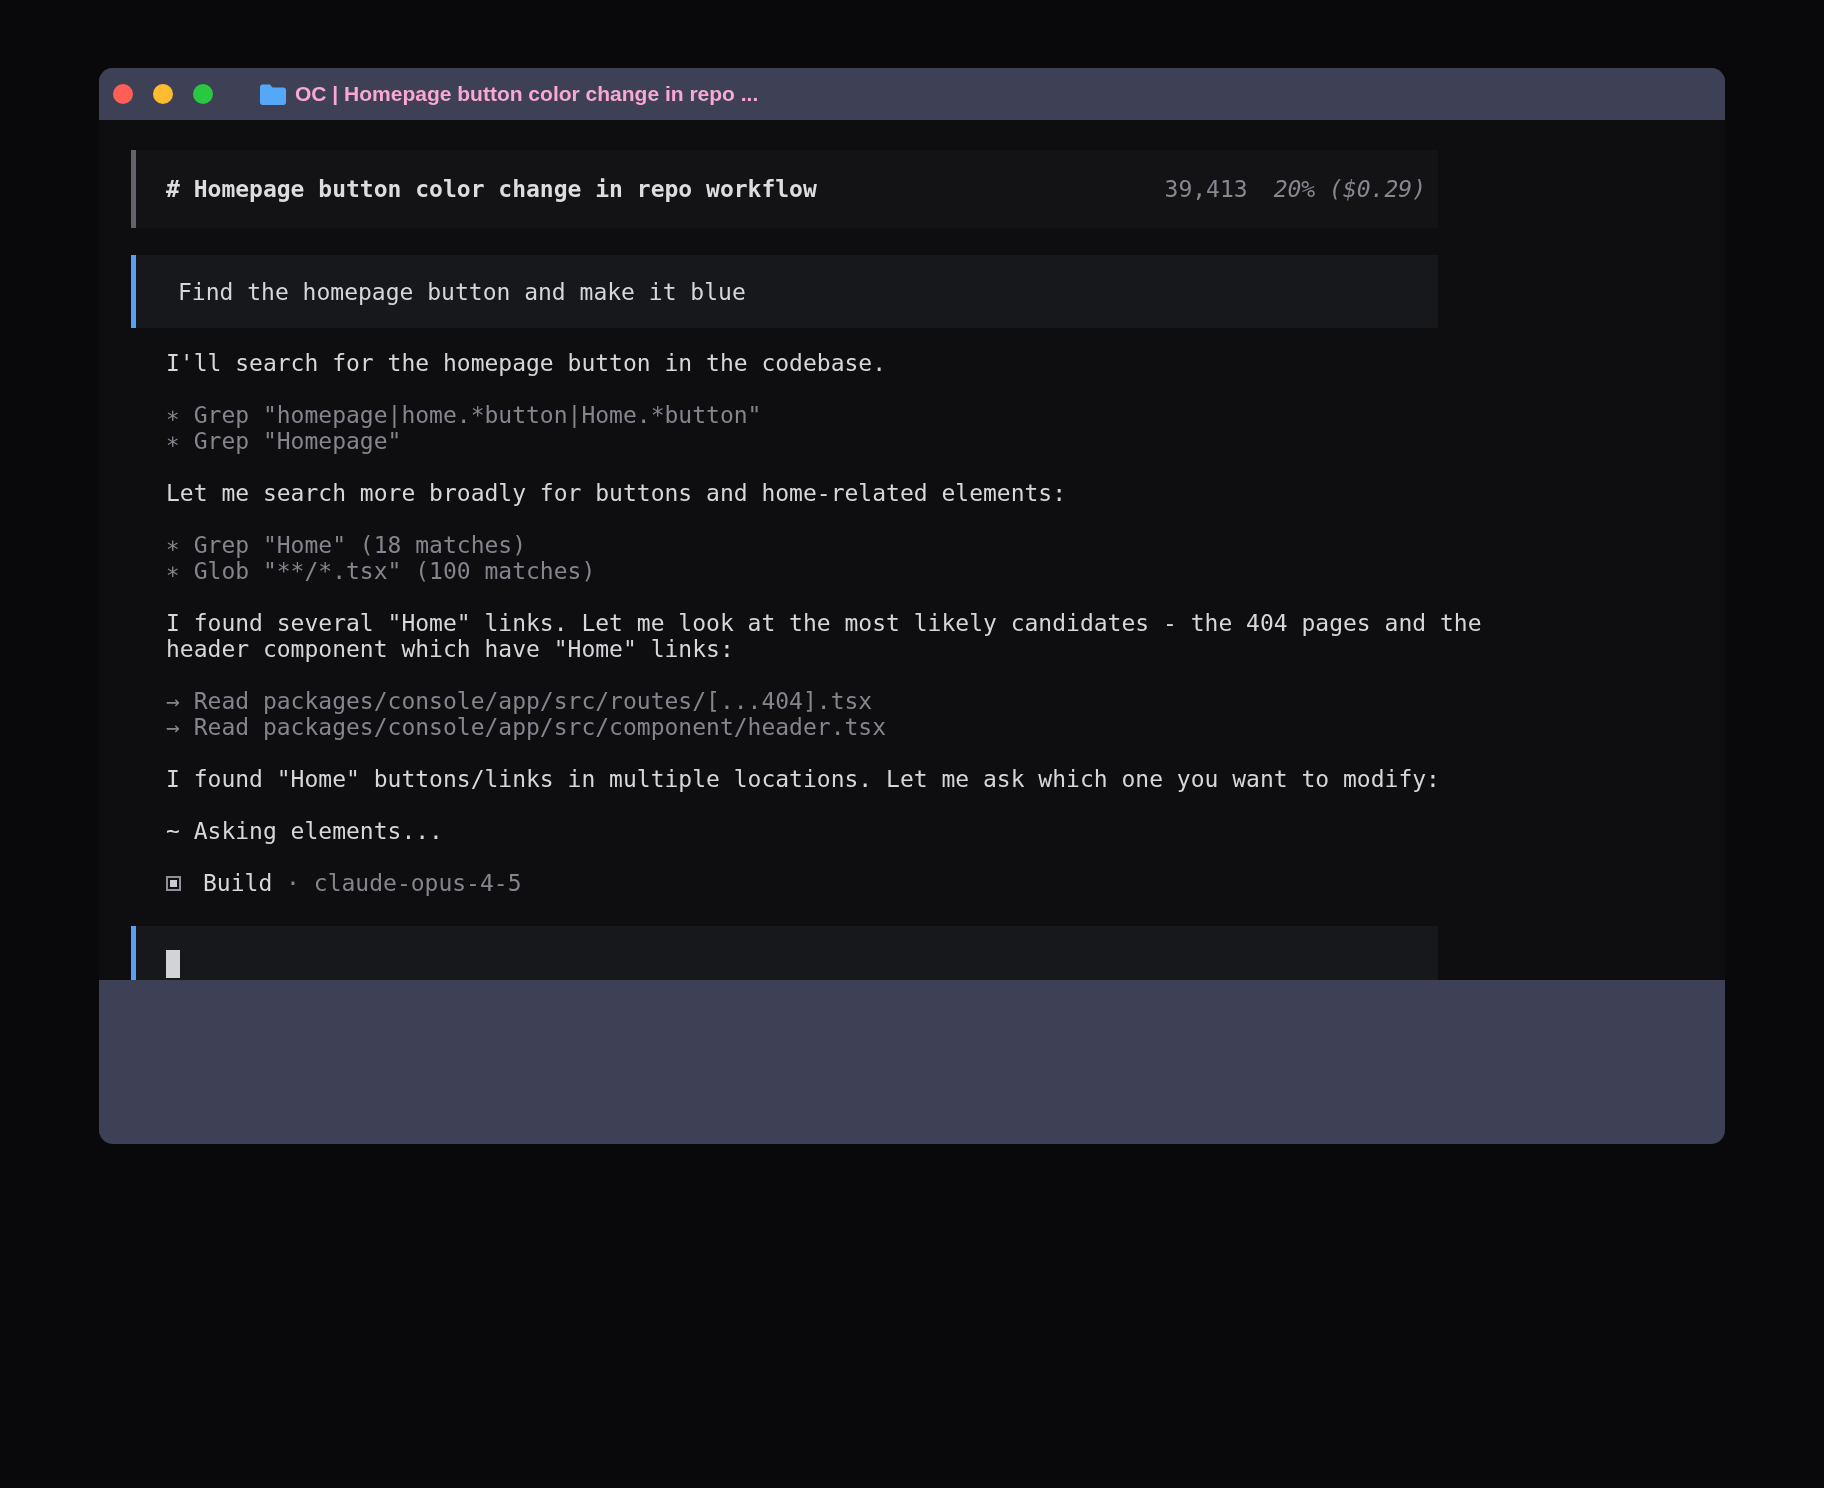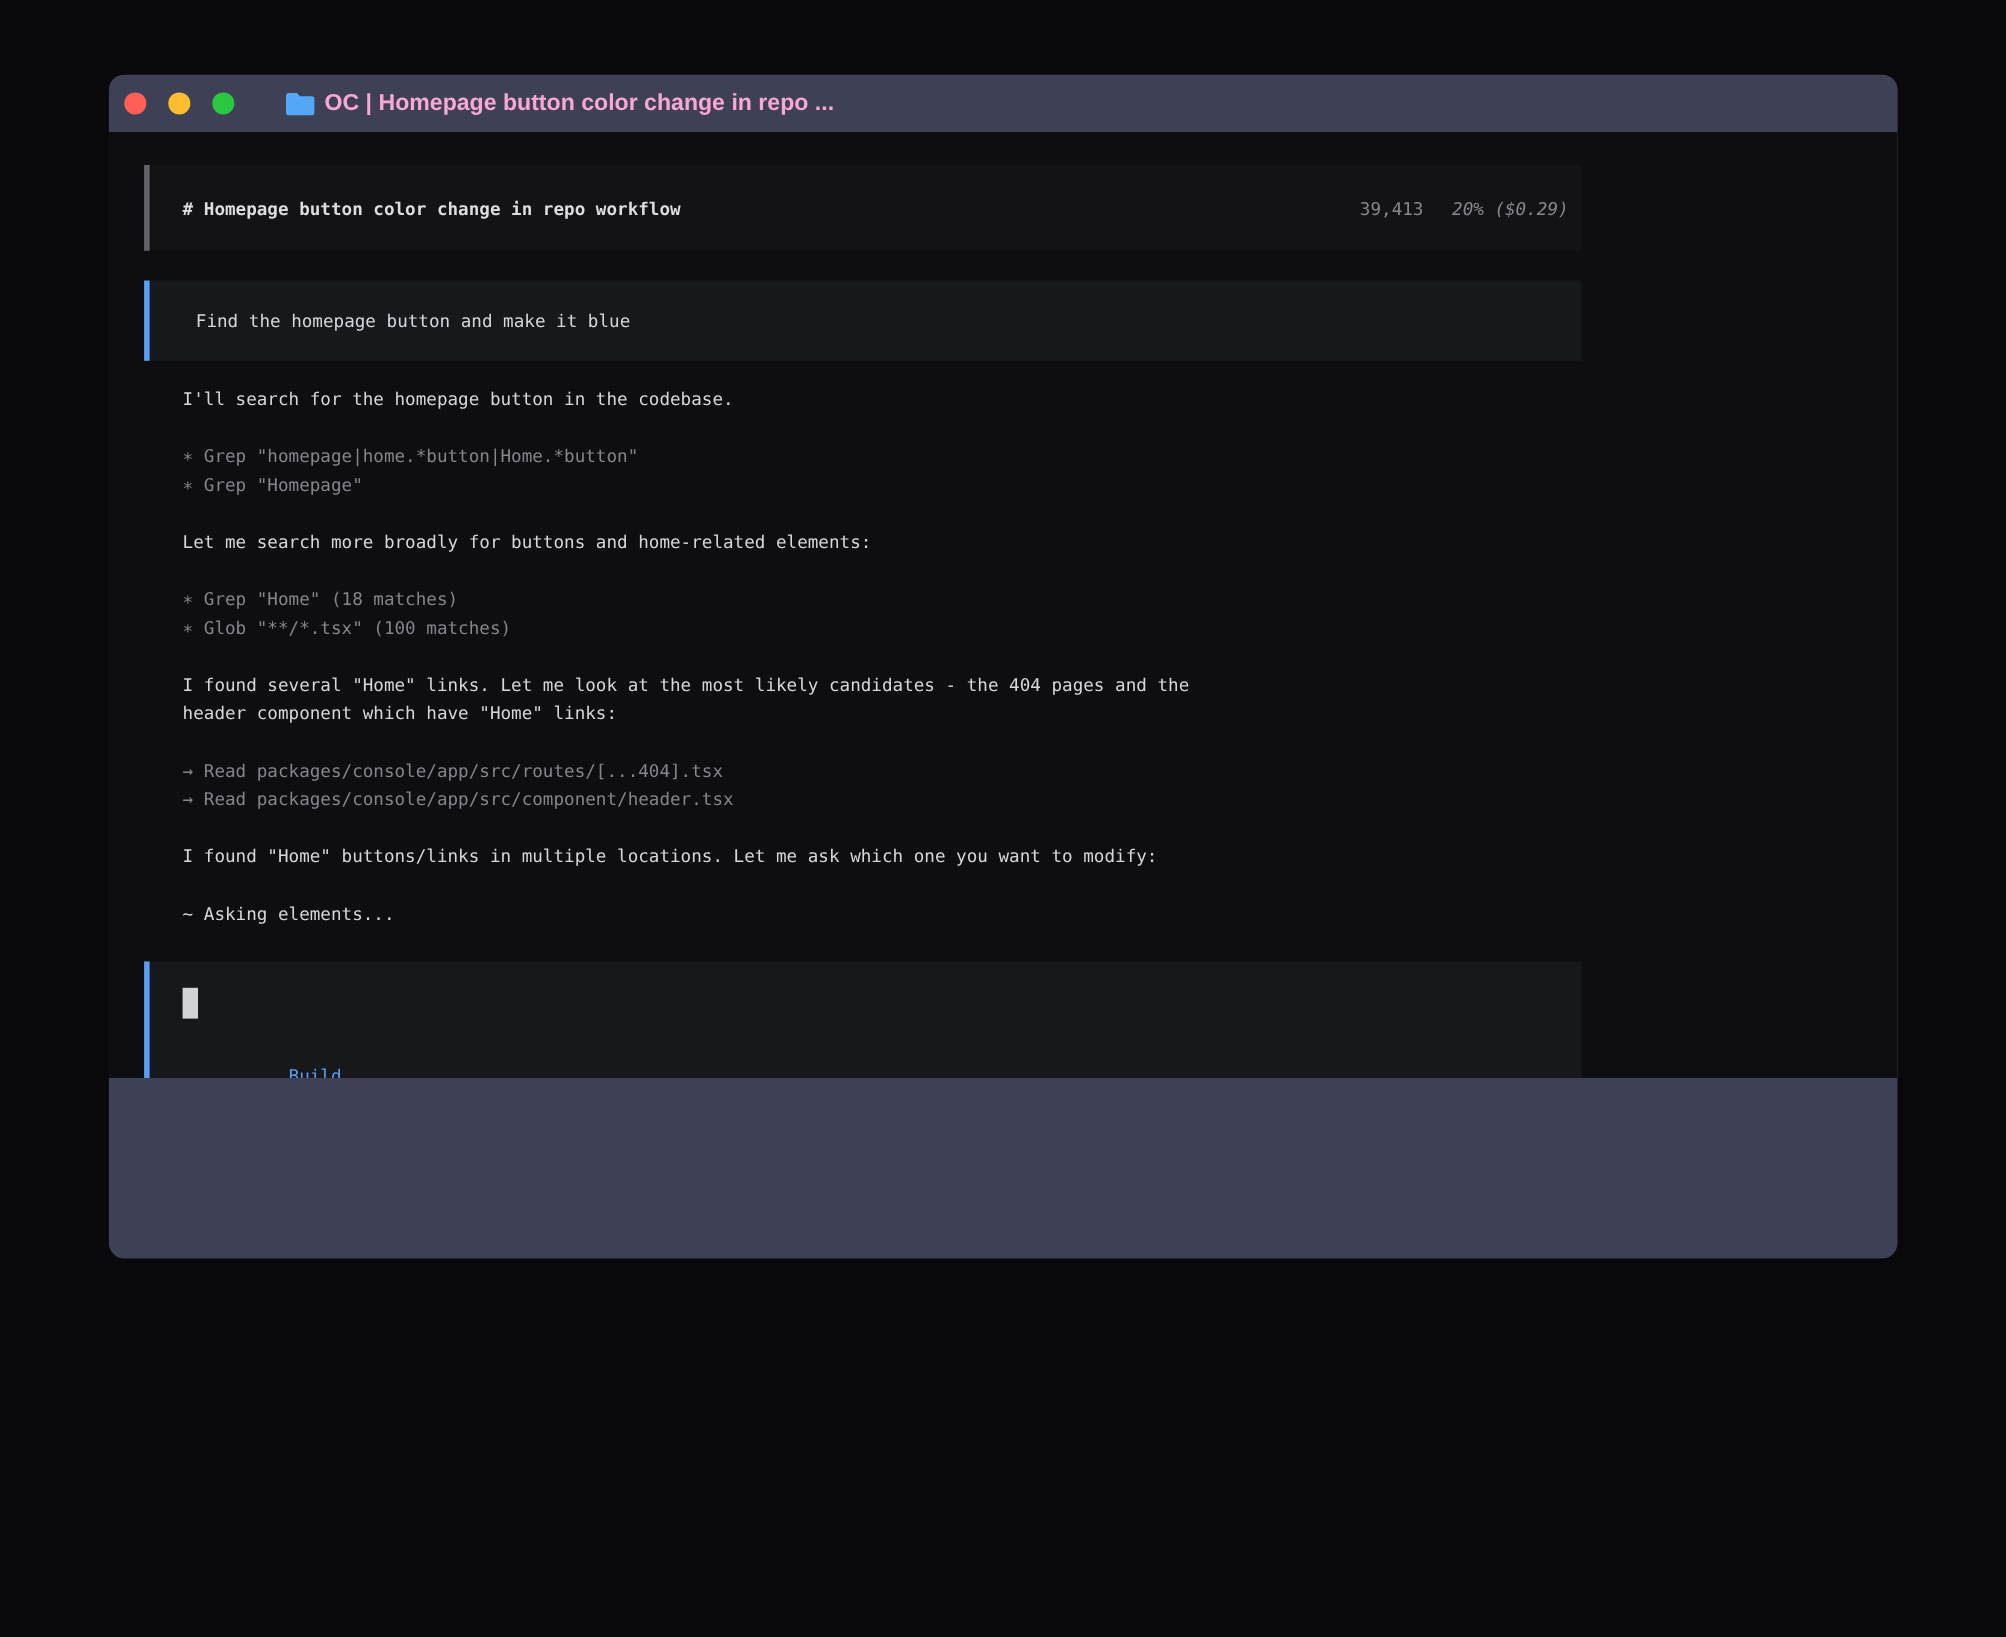--- a/index.html
+++ b/index.html
@@ -32,21 +32,21 @@
     font-family:"Liberation Sans","DejaVu Sans",sans-serif;
     font-weight:700;font-size:21px;color:#f9a8d4;
     white-space:pre;
   }
   .term{
     background:#0e0e11;
     height:860px;
     padding:30px 0 0 32px;
     box-sizing:border-box;
     overflow:hidden;
-    font-size:16px;
+    font-size:23px;
   }
   .content{width:1307px;}
   .session-header{
     height:78px;
     background:#131316;
     border-left:5px solid #62636b;
     display:flex;align-items:center;
     padding:0 12px 0 30px;
     box-sizing:border-box;
     margin-bottom:27px;
@@ -148,20 +148,21 @@
           <div class="t-block">
             <div class="line txt-gray">→ Read packages/console/app/src/routes/[...404].tsx</div>
             <div class="line txt-gray">→ Read packages/console/app/src/component/header.tsx</div>
           </div>
           <div class="t-block">
             <div class="line txt-white">I found "Home" buttons/links in multiple locations. Let me ask which one you want to modify:</div>
           </div>
           <div class="t-block">
             <div class="line txt-white">~ Asking elements...</div>
           </div>
+          <div class="t-block agent-line"><span class="agent-icon"></span><span class="txt-white">Build</span><span class="txt-gray"> · </span><span class="txt-gray">claude-opus-4-5</span></div>
         </div>
 
       <div class="input-block">
         <div class="cursor"></div>
         <div class="model-line">
           <span class="mode">Build</span>
           <span class="model">Claude Opus 4.5</span>
           <span class="provider">OpenCode Zen</span>
         </div>
       </div>

